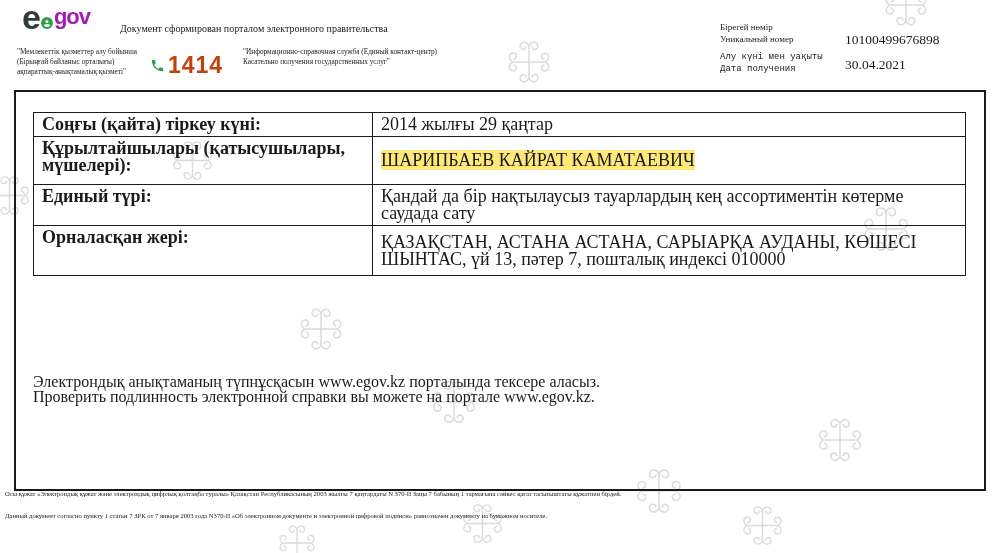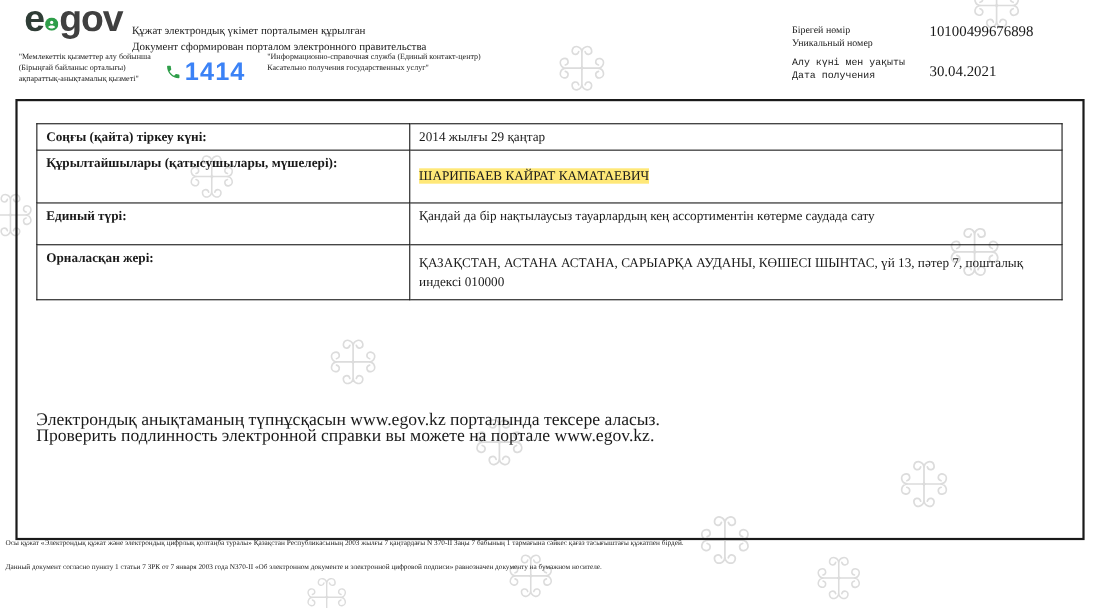--- a/index.html
+++ b/index.html
@@ -8,44 +8,44 @@
   .abs{position:absolute;}
 
   
   .orn{position:absolute;z-index:0;}
 
   
   #logo{left:22px;top:1px;display:flex;align-items:center;z-index:2;
         font-family:"Liberation Sans","DejaVu Sans",sans-serif;font-weight:700;letter-spacing:-1px;}
   #logo .e{font-size:34px;color:#2f3d36;line-height:32px;}
   #logo .dot{width:12px;height:12px;margin:8px 1px 0 1px;position:relative;}
-  #logo .gov{font-size:34px;color:#404040;line-height:32px;}
+  #logo .gov{font-size:22px;color:#a21caf;line-height:32px;}
 
   .formed{left:120px;top:22px;font-size:10px;line-height:13.5px;z-index:2;}
 
   .quote-left{left:17px;top:47px;width:134px;font-size:7.3px;line-height:10px;z-index:2;}
   .quote-right{left:243px;top:47px;width:196px;font-size:7.3px;line-height:10px;z-index:2;}
 
   #phone{left:150px;top:52px;display:flex;align-items:center;gap:3px;z-index:2;}
   #phone .num{font-family:"Liberation Sans","DejaVu Sans",sans-serif;font-weight:700;
-              font-size:23px;color:#3b82f6;letter-spacing:1px;}
+              font-size:23px;color:#c2410c;letter-spacing:1px;}
 
   .info-label{font-size:9px;line-height:11.5px;z-index:2;}
   .info-value{font-size:13.5px;z-index:2;}
   #uniq-label{left:720px;top:22px;}
-  #uniq-value{left:845px;top:21px;}
+  #uniq-value{left:845px;top:32px;}
   #date-label{left:720px;top:52px;font-family:Liberation Mono, monospace;}
   #date-value{left:845px;top:57px;}
 
   
   #frame{left:14px;top:90px;width:968px;height:397px;border:2px solid #1a1a1a;z-index:1;}
 
   
   #tbl{left:33px;top:112px;width:933px;border-collapse:collapse;table-layout:fixed;z-index:2;}
-  #tbl td{border:1.6px solid #1a1a1a;padding:3px 8px;font-size:12px;line-height:17px;
+  #tbl td{border:1.6px solid #1a1a1a;padding:3px 8px;font-size:18px;line-height:17px;
           vertical-align:top;background:transparent;}
   #tbl td.lab{width:322px;font-weight:700;}
   #tbl td.mid{vertical-align:middle;}
   .hl{background:#ffe878;}
 
   .verify{left:33px;top:374px;font-size:16px;line-height:15px;z-index:2;}
 
   .legal{left:5px;top:490px;width:990px;font-size:6.6px;line-height:8px;z-index:2;}
   .legal2{top:512px;}
 </style>
@@ -108,21 +108,20 @@
       <svg width="12" height="12" viewBox="0 0 12 12">
         <circle cx="6" cy="6" r="6" fill="#2e9e49"></circle>
         <circle cx="6" cy="4.4" r="1.5" fill="#fff"></circle>
         <path d="M2.8 8.6 C3.4 6.6 8.6 6.6 9.2 8.6 C8 10.4 4 10.4 2.8 8.6 Z" fill="#fff"></path>
       </svg>
     </span>
     <span class="gov">gov</span>
   </div>
 
   <div class="abs formed">
-    <div>Құжат электрондық үкімет порталымен құрылған</div>
     <div>Документ сформирован порталом электронного правительства</div>
   </div>
 
   <div class="abs quote-left">"Мемлекеттік қызметтер алу бойынша (Бірыңғай байланыс орталығы) ақпараттық-анықтамалық қызметі"</div>
 
   <div id="phone" class="abs">
     <svg width="15" height="15" viewBox="0 0 24 24">
       <path fill="#2e9e49" d="M6.6 10.8c1.4 2.8 3.8 5.1 6.6 6.6l2.2-2.2c.3-.3.7-.4 1-.2 1.1.4 2.3.6 3.6.6.6 0 1 .4 1 1V20c0 .6-.4 1-1 1C10.6 21 3 13.4 3 4c0-.6.4-1 1-1h3.5c.6 0 1 .4 1 1 0 1.2.2 2.4.6 3.6.1.3 0 .7-.2 1l-2.3 2.2z"></path>
     </svg>
     <span class="num">1414</span>

